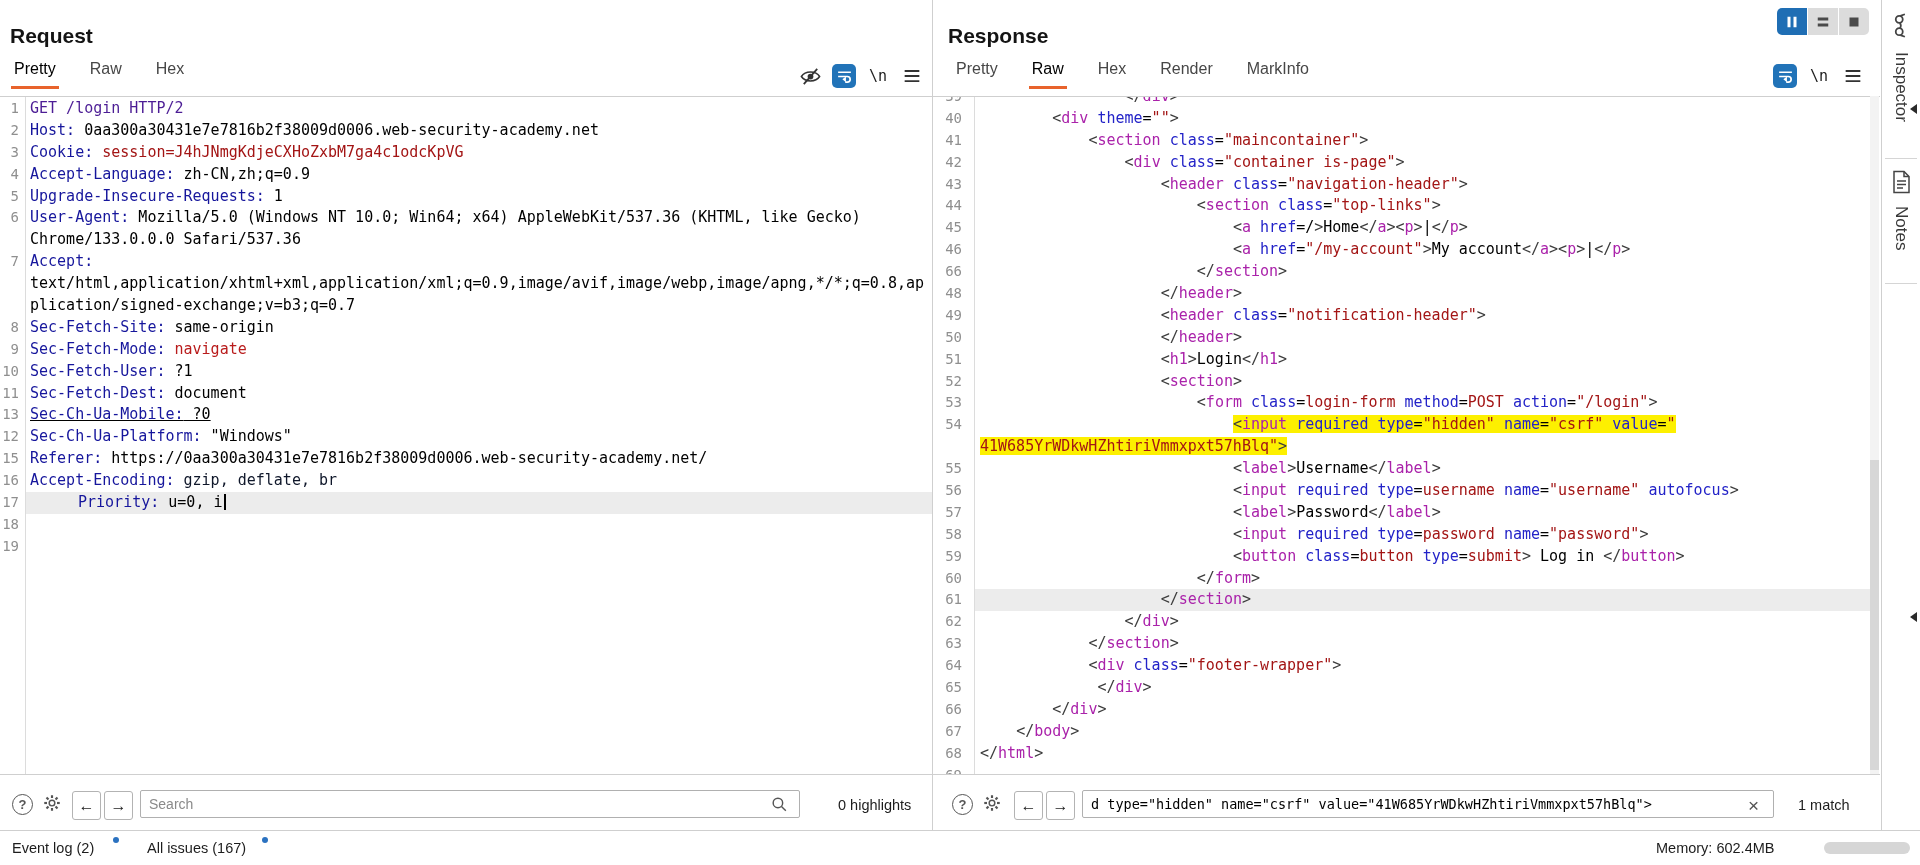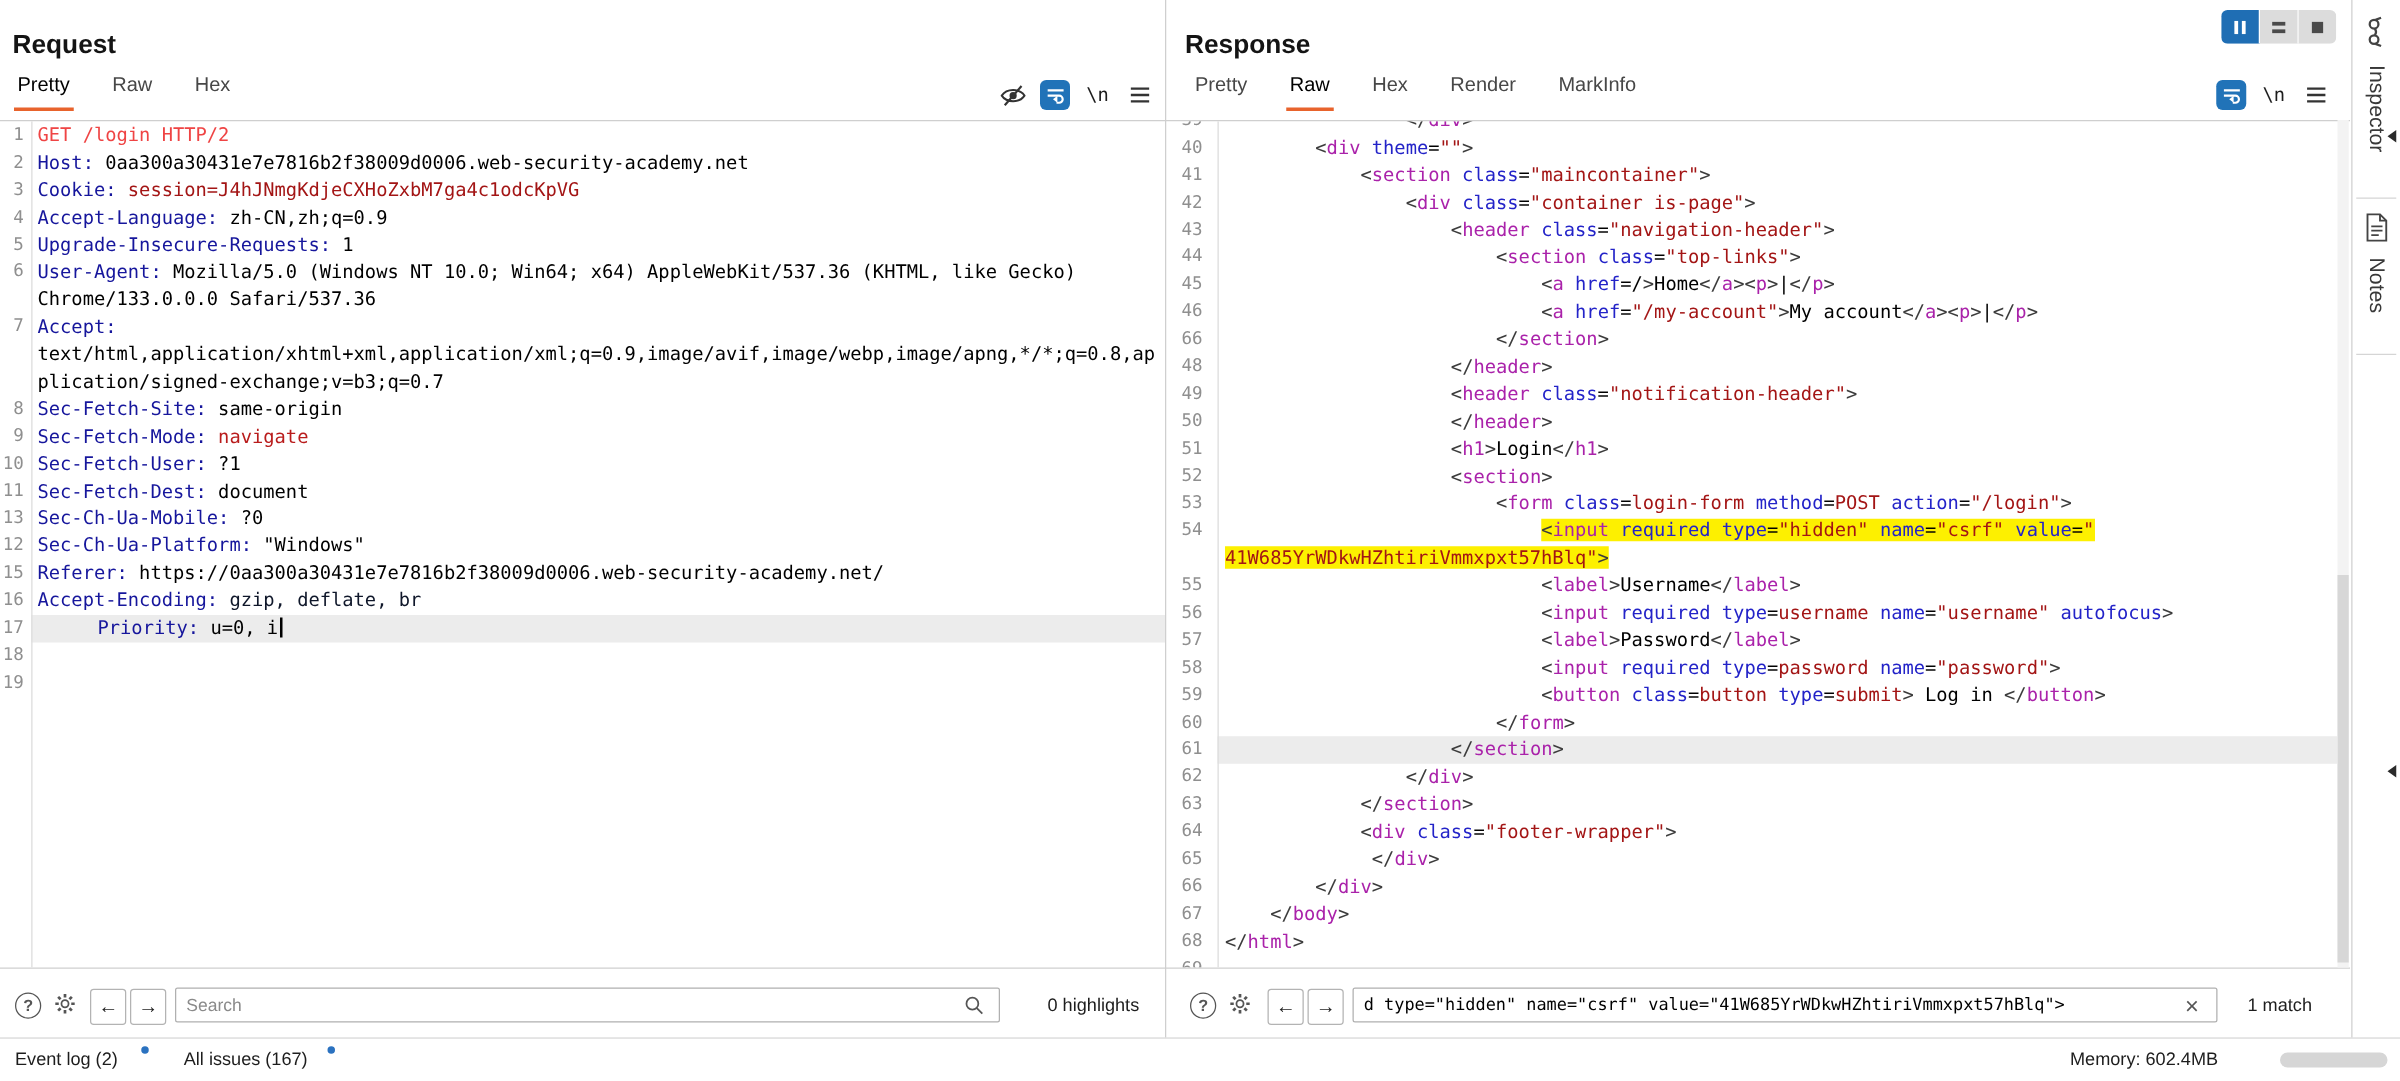--- a/index.html
+++ b/index.html
@@ -91,21 +91,21 @@
         <div class="icon-btn">
           <svg width="22" height="22" viewBox="0 0 24 24">
             <path d="M4 6.5 h16 M4 12 h16 M4 17.5 h16" stroke="#333" stroke-width="2"></path>
           </svg>
         </div>
       </div>
     <div class="code req-code" style="left:0;width:932px;" id="req-code">
       <div class="gutterline" style="left:25px;"></div>
     <div class="crow" style="margin-top: 1px;">
           <span class="ln">1</span>
-          <span class="ct" style="padding-left: 5px;"><span style="color: #ef4444;">GET /login HTTP/2</span></span>
+          <span class="ct" style="padding-left: 5px;"><span style="color: #4c1d95;">GET /login HTTP/2</span></span>
         </div>
         <div class="crow">
           <span class="ln">2</span>
           <span class="ct" style="padding-left: 5px;"><span style="color: rgb(22, 22, 156);">Host:</span><span style="color: rgb(0, 0, 0);"> 0aa300a30431e7e7816b2f38009d0006.web-security-academy.net</span></span>
         </div>
         <div class="crow">
           <span class="ln">3</span>
           <span class="ct" style="padding-left: 5px;"><span style="color: rgb(22, 22, 156);">Cookie:</span><span style="color: rgb(0, 0, 0);"> </span><span style="color: rgb(163, 21, 21);">session=J4hJNmgKdjeCXHoZxbM7ga4c1odcKpVG</span></span>
         </div>
         <div class="crow">
@@ -147,21 +147,21 @@
         <div class="crow">
           <span class="ln">10</span>
           <span class="ct" style="padding-left: 5px;"><span style="color: rgb(22, 22, 156);">Sec-Fetch-User:</span><span style="color: rgb(0, 0, 0);"> ?1</span></span>
         </div>
         <div class="crow">
           <span class="ln">11</span>
           <span class="ct" style="padding-left: 5px;"><span style="color: rgb(22, 22, 156);">Sec-Fetch-Dest:</span><span style="color: rgb(0, 0, 0);"> document</span></span>
         </div>
         <div class="crow">
           <span class="ln">13</span>
-          <span class="ct" style="padding-left: 5px;"><span style="color: rgb(22, 22, 156);">Sec-Ch-Ua-Mobile:</span><span style="color: rgb(0, 0, 0);"> ?0</span></span>
+          <span class="ct" style="padding-left: 5px; text-decoration: underline;"><span style="color: rgb(22, 22, 156);">Sec-Ch-Ua-Mobile:</span><span style="color: rgb(0, 0, 0);"> ?0</span></span>
         </div>
         <div class="crow">
           <span class="ln">12</span>
           <span class="ct" style="padding-left: 5px;"><span style="color: rgb(22, 22, 156);">Sec-Ch-Ua-Platform:</span><span style="color: rgb(0, 0, 0);"> "Windows"</span></span>
         </div>
         <div class="crow">
           <span class="ln">15</span>
           <span class="ct" style="padding-left: 5px;"><span style="color: rgb(22, 22, 156);">Referer:</span><span style="color: rgb(0, 0, 0);"> https://0aa300a30431e7e7816b2f38009d0006.web-security-academy.net/</span></span>
         </div>
         <div class="crow">

